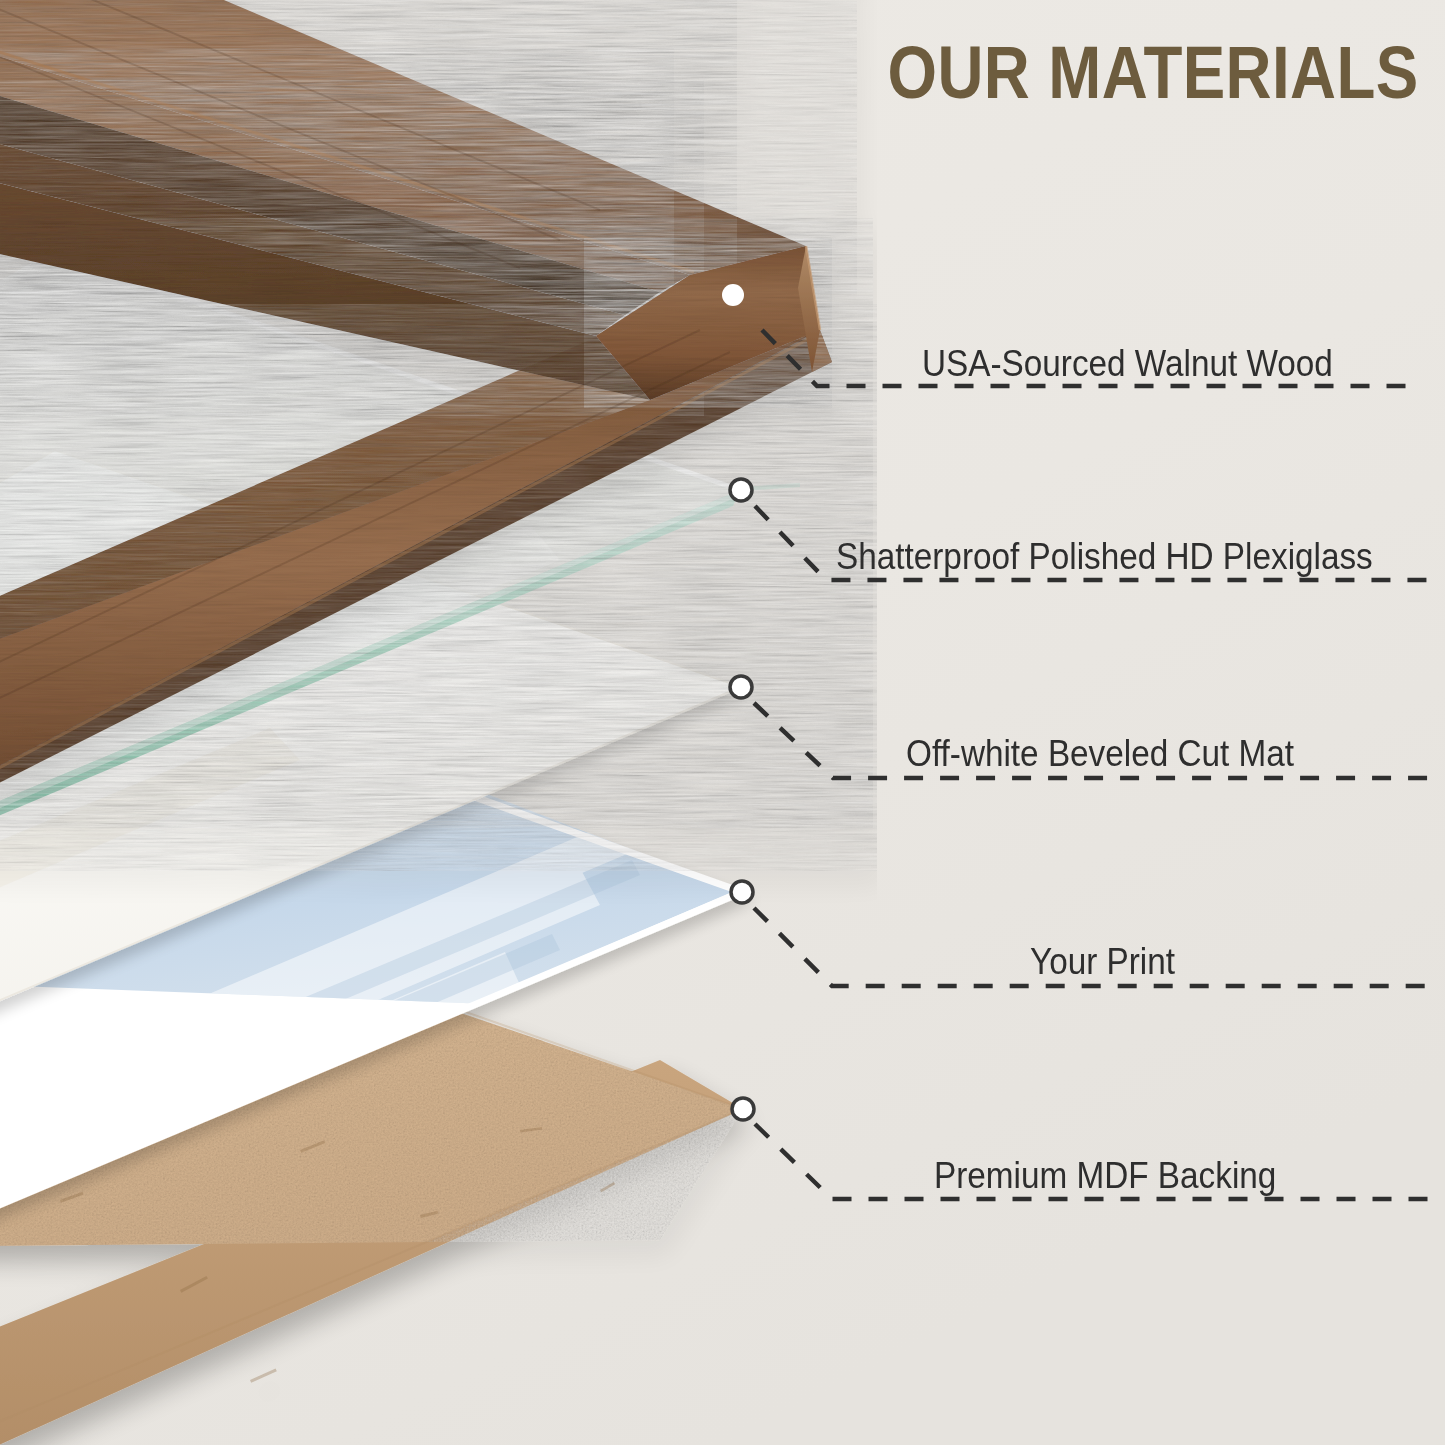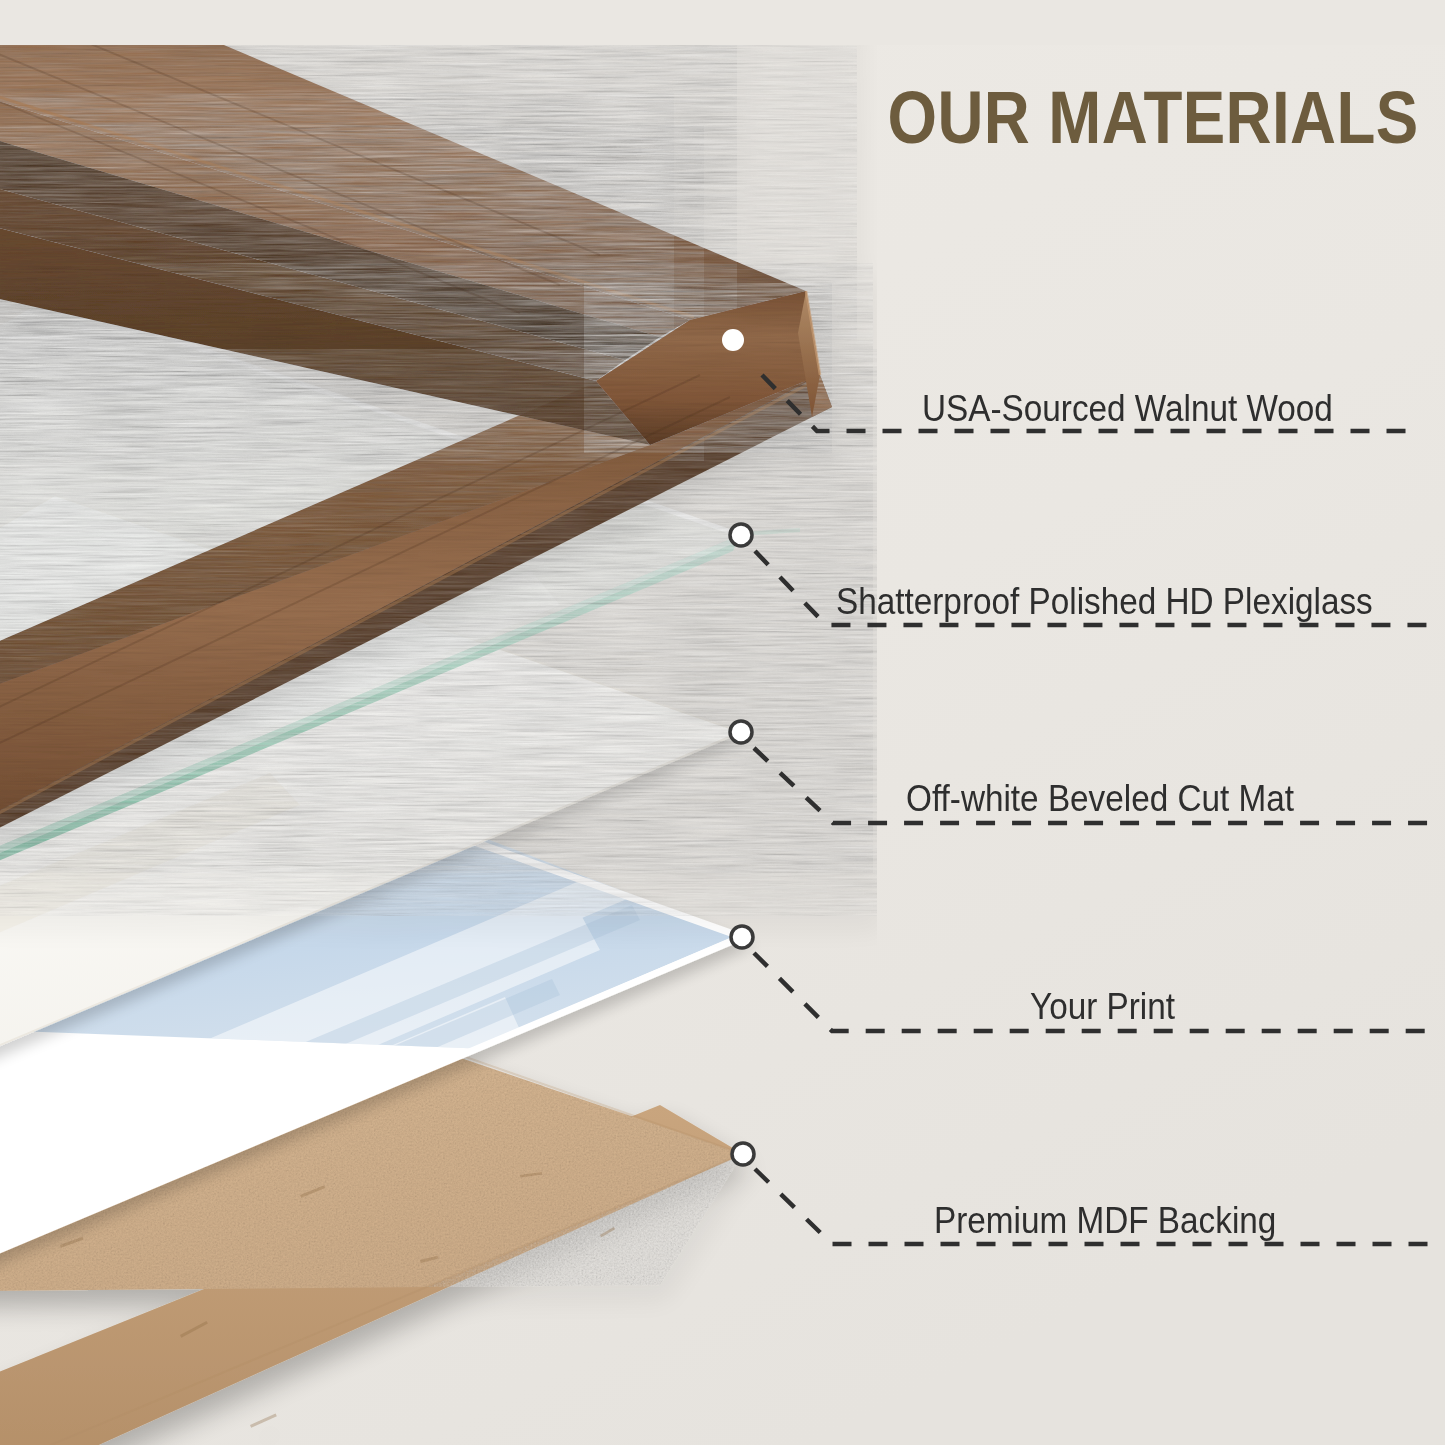--- a/index.html
+++ b/index.html
@@ -3,21 +3,21 @@
 <meta charset="utf-8">
 <style>
   html,body{margin:0;padding:0;}
   body{
     width:1445px;height:1445px;
     background:#eae7e2;
     font-family:"Liberation Sans","DejaVu Sans",sans-serif;
     overflow:hidden;
     position:relative;
   }
-  #stage{position:absolute;inset:0;width:1445px;height:1341px;margin-top:45px;}
+  #stage{position:absolute;inset:0;width:1445px;height:1341px;}
   #stage > svg{position:absolute;left:0;top:0;}
 
   .title{
     position:absolute;
     right:26px;
     top:36px;
     font-size:74px;
     line-height:1;
     font-weight:700;
     letter-spacing:0.5px;

